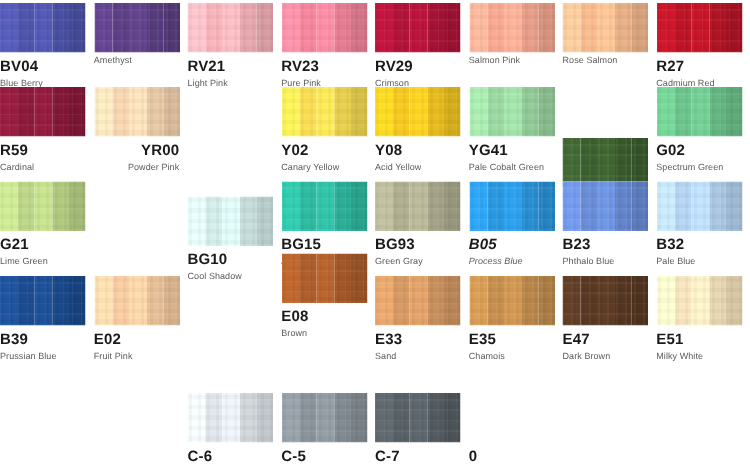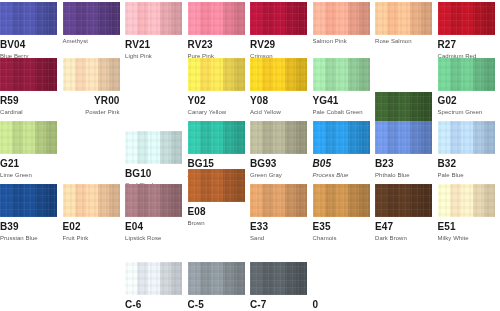--- a/index.html
+++ b/index.html
@@ -367,32 +367,20 @@
         <div class="band b0" style="background: rgb(255, 228, 180);"></div>
         <div class="band b1" style="background: rgb(251, 207, 164);"></div>
         <div class="band b2" style="background: rgb(255, 219, 174);"></div>
         <div class="band b3" style="background: rgb(233, 193, 153);"></div>
         <div class="band b4" style="background: rgb(216, 178, 141);"></div>
         <div class="grain"></div>
       </div>
       <div class="swatch-code">E02</div>
       <div class="swatch-name">Fruit Pink</div>
     </div>
-    <div class="swatch-cell" style="left: 125px; top: 184px;">
-      <div class="swatch-block">
-        <div class="band b0" style="background: rgb(179, 130, 139);"></div>
-        <div class="band b1" style="background: rgb(163, 118, 126);"></div>
-        <div class="band b2" style="background: rgb(173, 125, 134);"></div>
-        <div class="band b3" style="background: rgb(152, 110, 117);"></div>
-        <div class="band b4" style="background: rgb(140, 101, 108);"></div>
-        <div class="grain"></div>
-      </div>
-      <div class="swatch-code">E04</div>
-      <div class="swatch-name">Lipstick Rose</div>
-    </div>
     <div class="swatch-cell" style="left: 187.5px; top: 169px;">
       <div class="swatch-block">
         <div class="band b0" style="background: rgb(194, 105, 48);"></div>
         <div class="band b1" style="background: rgb(176, 95, 44);"></div>
         <div class="band b2" style="background: rgb(187, 101, 47);"></div>
         <div class="band b3" style="background: rgb(164, 88, 41);"></div>
         <div class="band b4" style="background: rgb(151, 82, 38);"></div>
         <div class="grain"></div>
       </div>
       <div class="swatch-code">E08</div>

